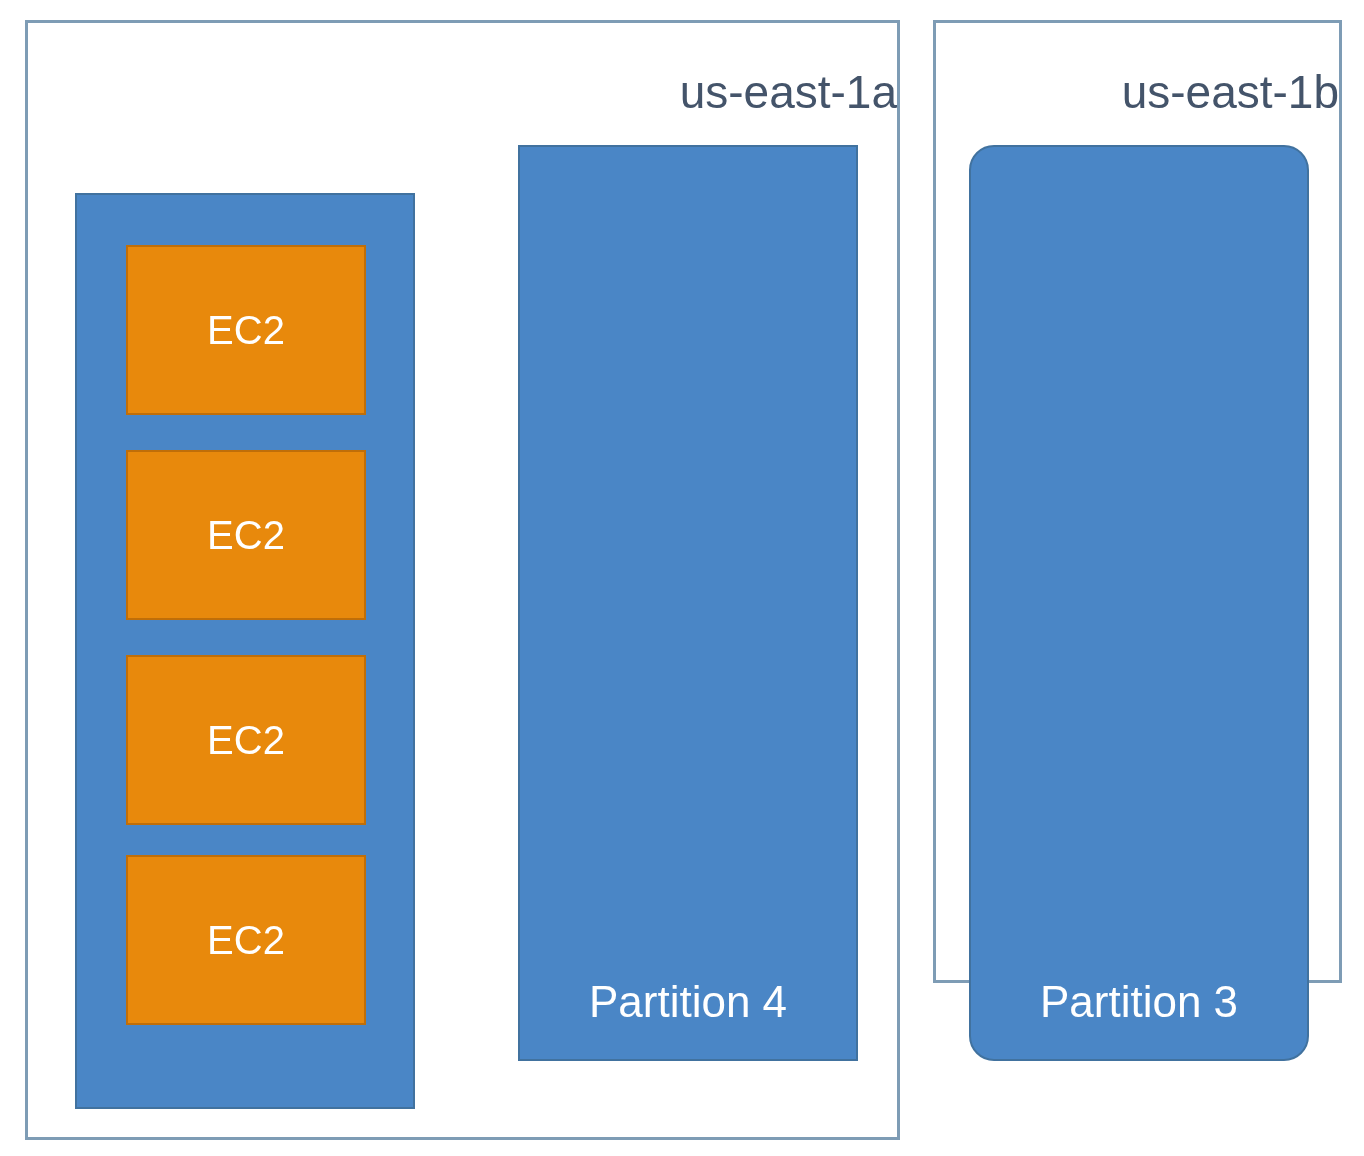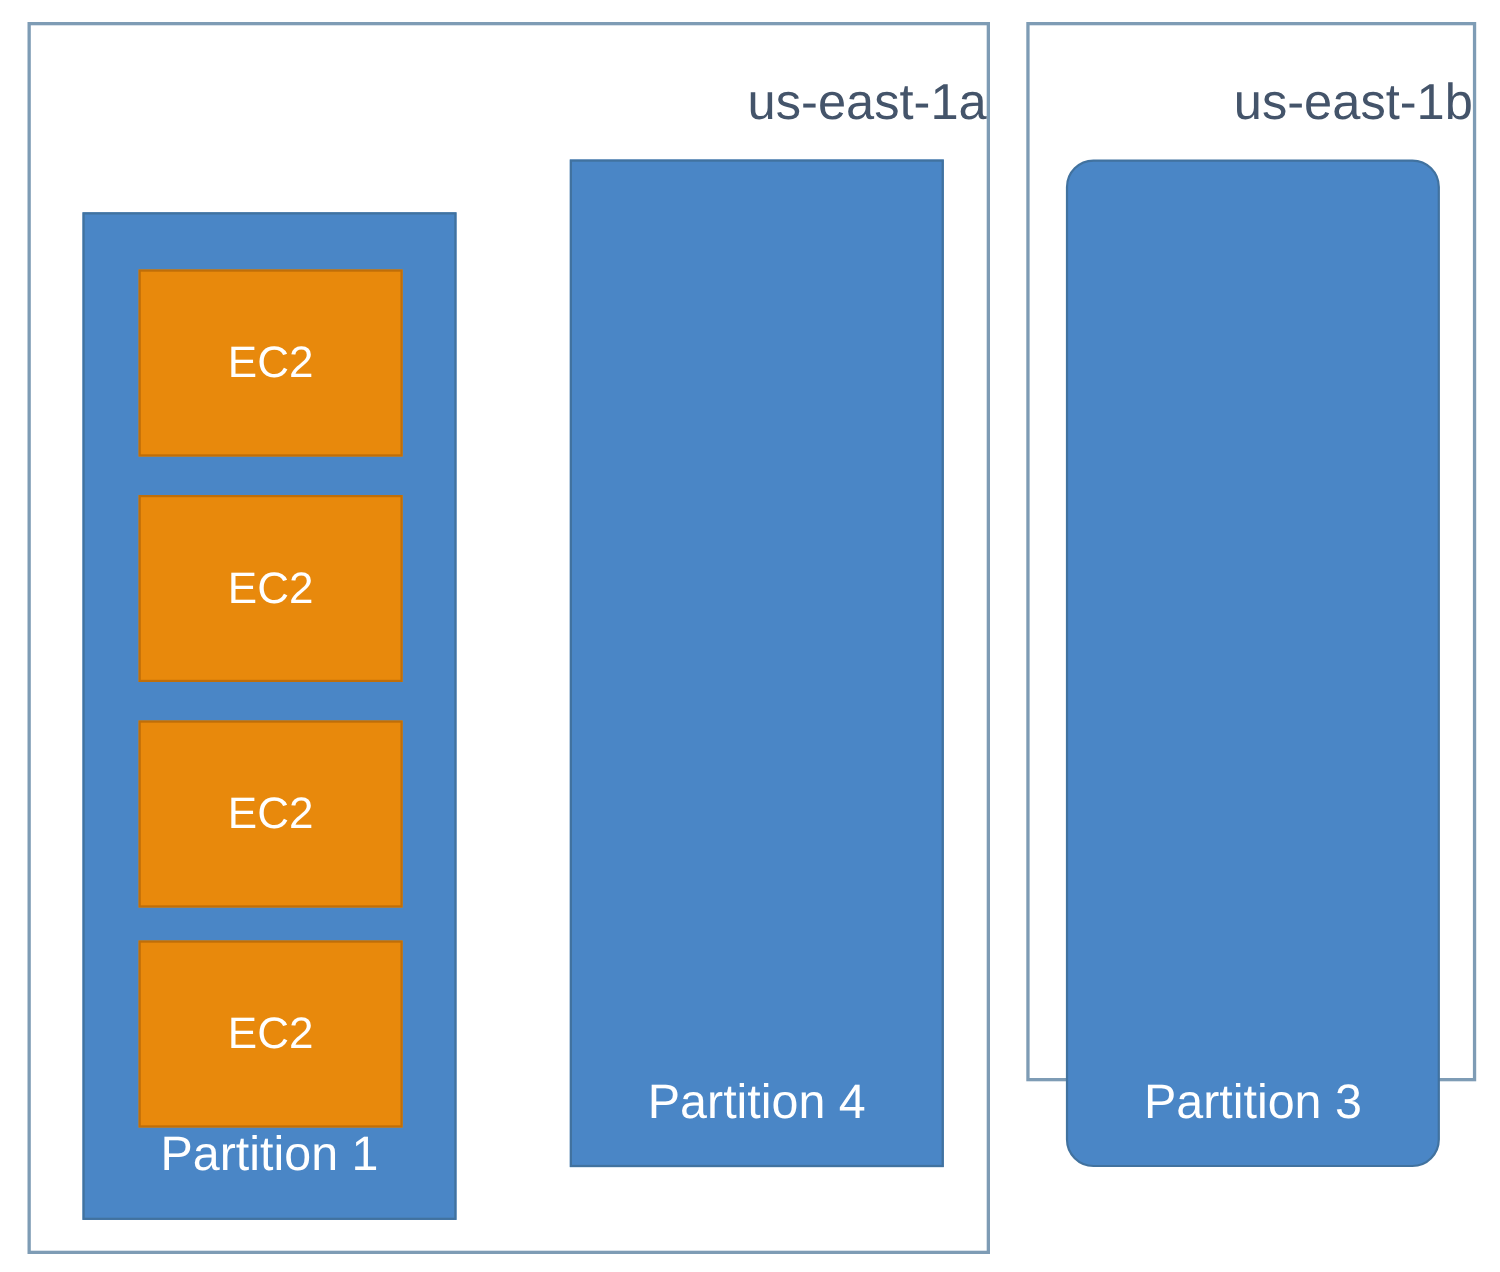--- a/index.html
+++ b/index.html
@@ -108,21 +108,20 @@
       </div>
 
       <div class="ec2" style="left:49px; top:460px; width:240px; height:170px;">
         <span class="ec2-label">EC2</span>
       </div>
 
       <div class="ec2" style="left:49px; top:660px; width:240px; height:170px;">
         <span class="ec2-label">EC2</span>
       </div>
 
-      <div class="partition-label" style="bottom:35px;">Partition 1</div>
     </div>
 
     <div class="partition" style="left:490px; top:122px; width:340px; height:916px;">
       <div class="partition-label" style="bottom:35px;">Partition 4</div>
     </div>
 
   </div>
 
   <div class="az" style="left:933px; top:20px; width:409px; height:963px;">
 

